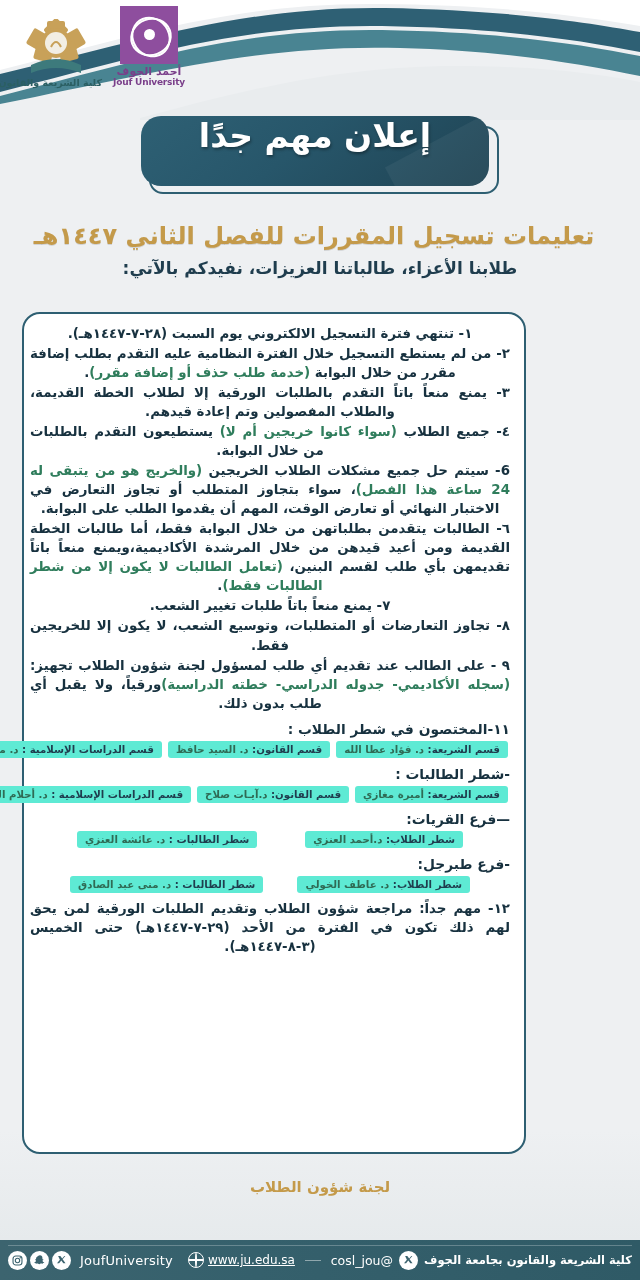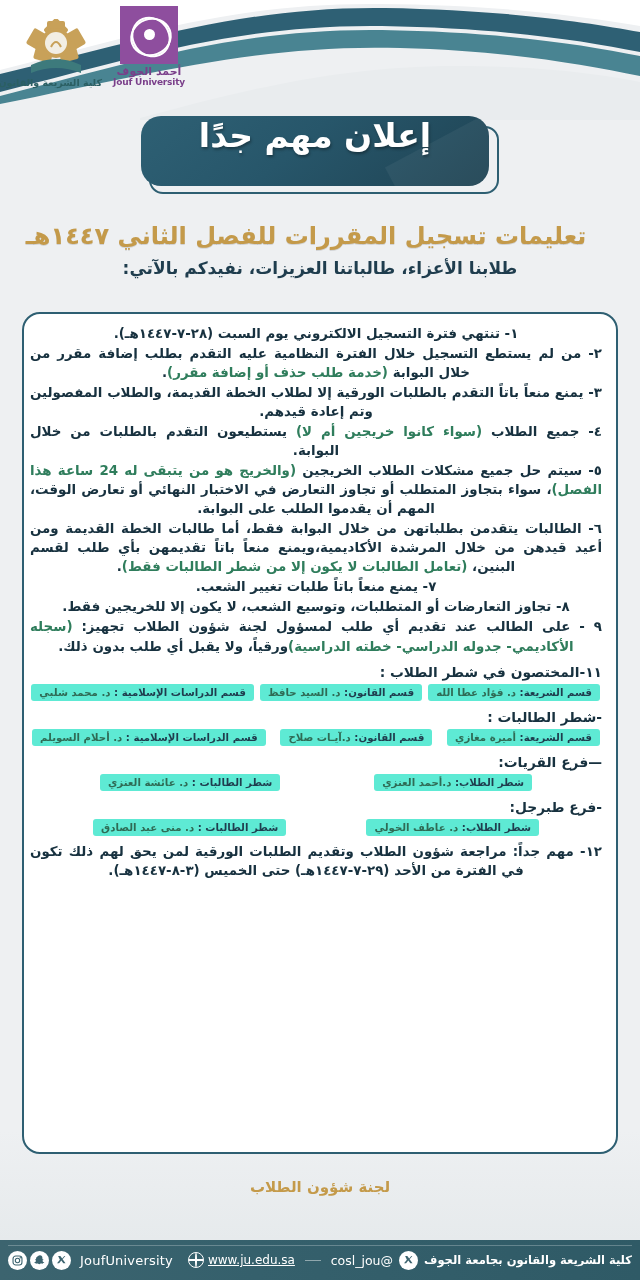--- a/index.html
+++ b/index.html
@@ -130,21 +130,21 @@
     font-size: 33px;
     font-weight: bold;
     letter-spacing: 0.5px;
     text-shadow: 1px 2px 3px rgba(0,0,0,0.35);
     position: relative; z-index: 2;
   }
 
   
   .title-gold {
     position: absolute;
-    top: 222px; left: 0; width: 612px;
+    top: 222px; left: 8px; width: 612px;
     text-align: center;
     color: #c49a4a;
     font-size: 24px;
     font-weight: bold;
     text-shadow: 0 1px 0 rgba(0,0,0,0.12);
     z-index: 6;
   }
   .subtitle {
     position: absolute;
     top: 258px; left: 0; width: 640px;
@@ -153,21 +153,21 @@
     font-size: 17px;
     font-weight: bold;
     z-index: 6;
   }
 
   
   .card {
     position: absolute;
     top: 312px;
     left: 22px;
-    width: 596px;
+    width: 504px;
     min-height: 842px;
     background: #fff;
     border: 2px solid #2e5f72;
     border-radius: 18px;
     padding: 10px 14px 12px 6px;
     z-index: 4;
   }
 
   .item {
     color: #17313f;
@@ -347,21 +347,21 @@
 
   <div class="title-gold">تعليمات تسجيل المقررات للفصل الثاني ١٤٤٧هـ</div>
   <div class="subtitle">طلابنا الأعزاء، طالباتنا العزيزات، نفيدكم بالآتي:</div>
 
   <div class="card">
     <div id="items-host">
         <div class="item"><span>١- تنتهي فترة التسجيل الالكتروني يوم السبت (٢٨-٧-١٤٤٧هـ).</span></div>
         <div class="item"><span>٢- من لم يستطع التسجيل خلال الفترة النظامية عليه التقدم بطلب إضافة مقرر من خلال البوابة </span><span class="hl">(خدمة طلب حذف أو إضافة مقرر)</span><span>.</span></div>
         <div class="item"><span>٣-  يمنع منعاً باتاً التقدم بالطلبات الورقية إلا لطلاب الخطة القديمة، والطلاب المفصولين وتم إعادة قيدهم.</span></div>
         <div class="item"><span>٤- جميع الطلاب </span><span class="hl">(سواء كانوا خريجين أم لا)</span><span> يستطيعون التقدم بالطلبات من خلال البوابة.</span></div>
-        <div class="item"><span>٥- سيتم حل جميع مشكلات الطلاب الخريجين </span><span class="hl">(والخريج هو من يتبقى له 24 ساعة هذا الفصل)</span><span>، سواء بتجاوز المتطلب أو تجاوز التعارض في الاختبار النهائي أو تعارض الوقت، المهم أن يقدموا الطلب على البوابة.</span></div>
+        <div class="item"><span>6- سيتم حل جميع مشكلات الطلاب الخريجين </span><span class="hl">(والخريج هو من يتبقى له 24 ساعة هذا الفصل)</span><span>، سواء بتجاوز المتطلب أو تجاوز التعارض في الاختبار النهائي أو تعارض الوقت، المهم أن يقدموا الطلب على البوابة.</span></div>
         <div class="item"><span>٦- الطالبات يتقدمن بطلباتهن من خلال البوابة فقط، أما طالبات الخطة القديمة ومن أعيد قيدهن من خلال المرشدة الأكاديمية،ويمنع منعاً باتاً تقديمهن بأي طلب لقسم البنين، </span><span class="hl">(تعامل الطالبات لا يكون إلا من شطر الطالبات فقط)</span><span>.</span></div>
         <div class="item"><span>٧- يمنع منعاً باتاً طلبات تغيير الشعب.</span></div>
         <div class="item"><span>٨- تجاوز التعارضات أو المتطلبات، وتوسيع الشعب، لا يكون إلا للخريجين فقط.</span></div>
         <div class="item"><span>٩ - على الطالب عند تقديم أي طلب لمسؤول لجنة شؤون الطلاب تجهيز: </span><span class="hl">(سجله الأكاديمي- جدوله الدراسي- خطته الدراسية)</span><span>ورقياً، ولا يقبل أي طلب بدون ذلك.</span></div>
       </div>
     <div id="sections-host">
         <div class="sec-head">١١-المختصون في شطر الطلاب :</div>
         <div class="badge-row">
           <div class="name-chip"><span class="dark">قسم الشريعة:</span><span> د. فؤاد عطا الله</span></div>
           <div class="name-chip"><span class="dark">قسم القانون:</span><span> د. السيد حافظ</span></div>

